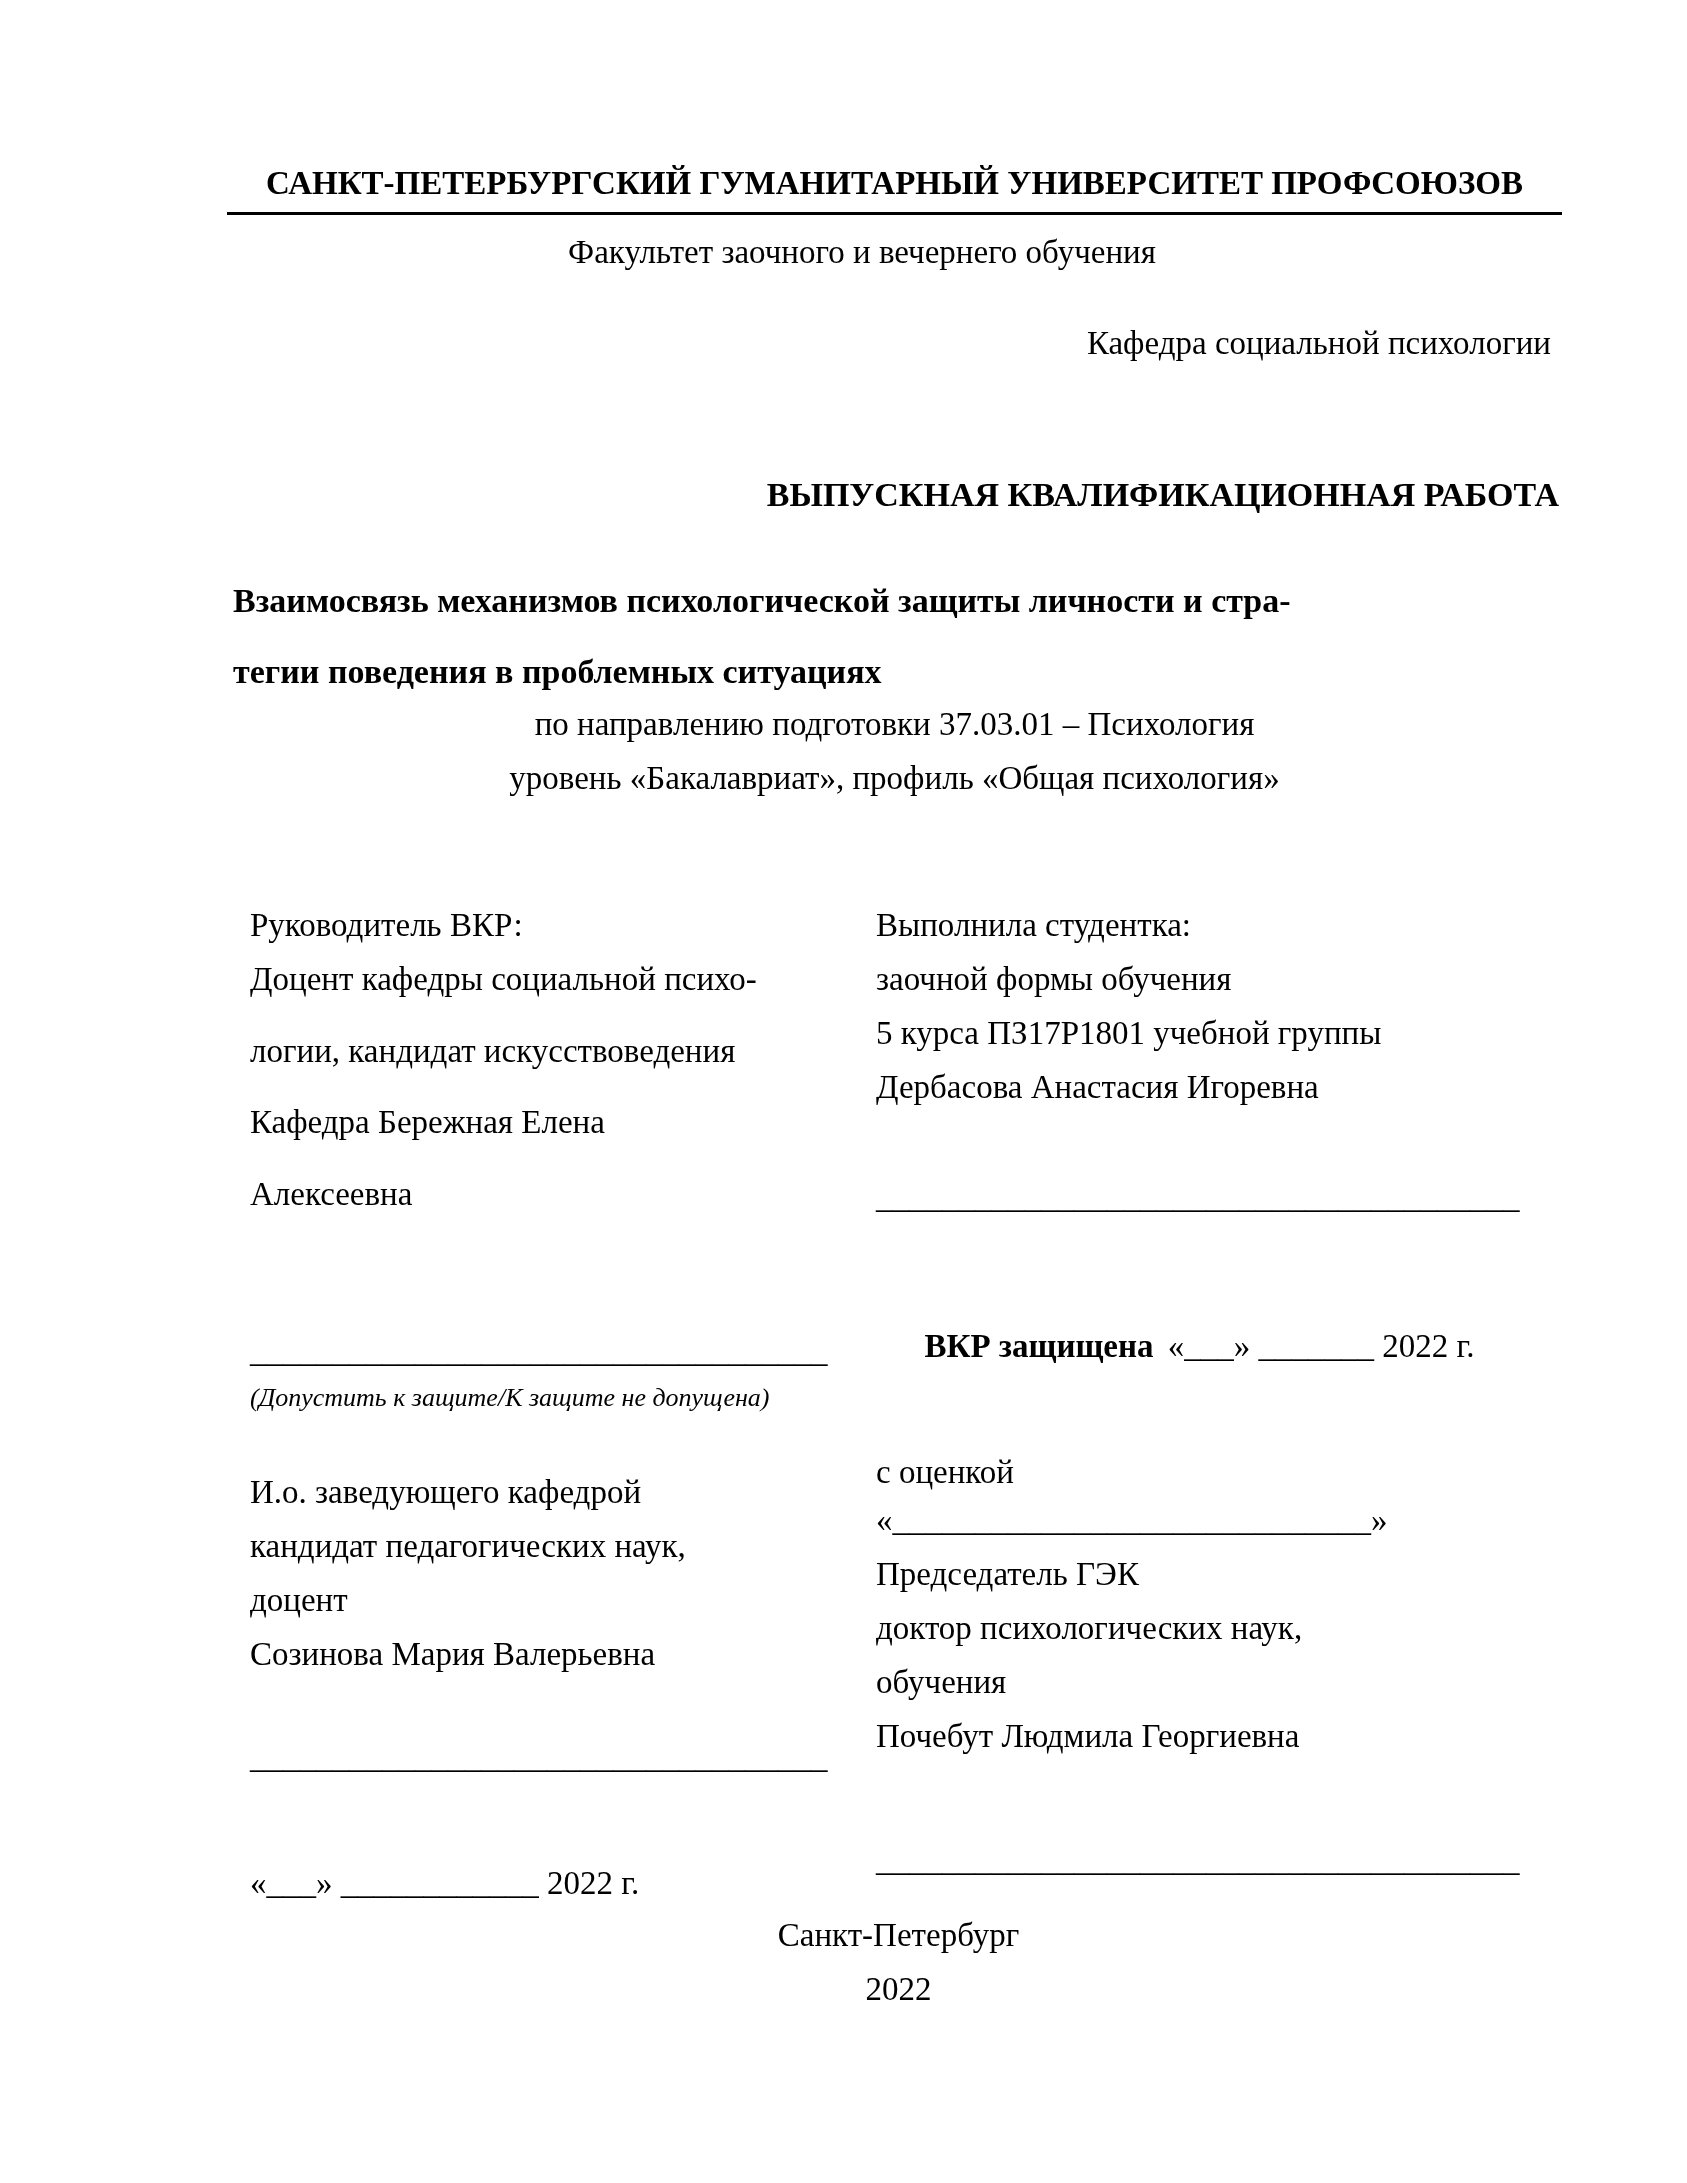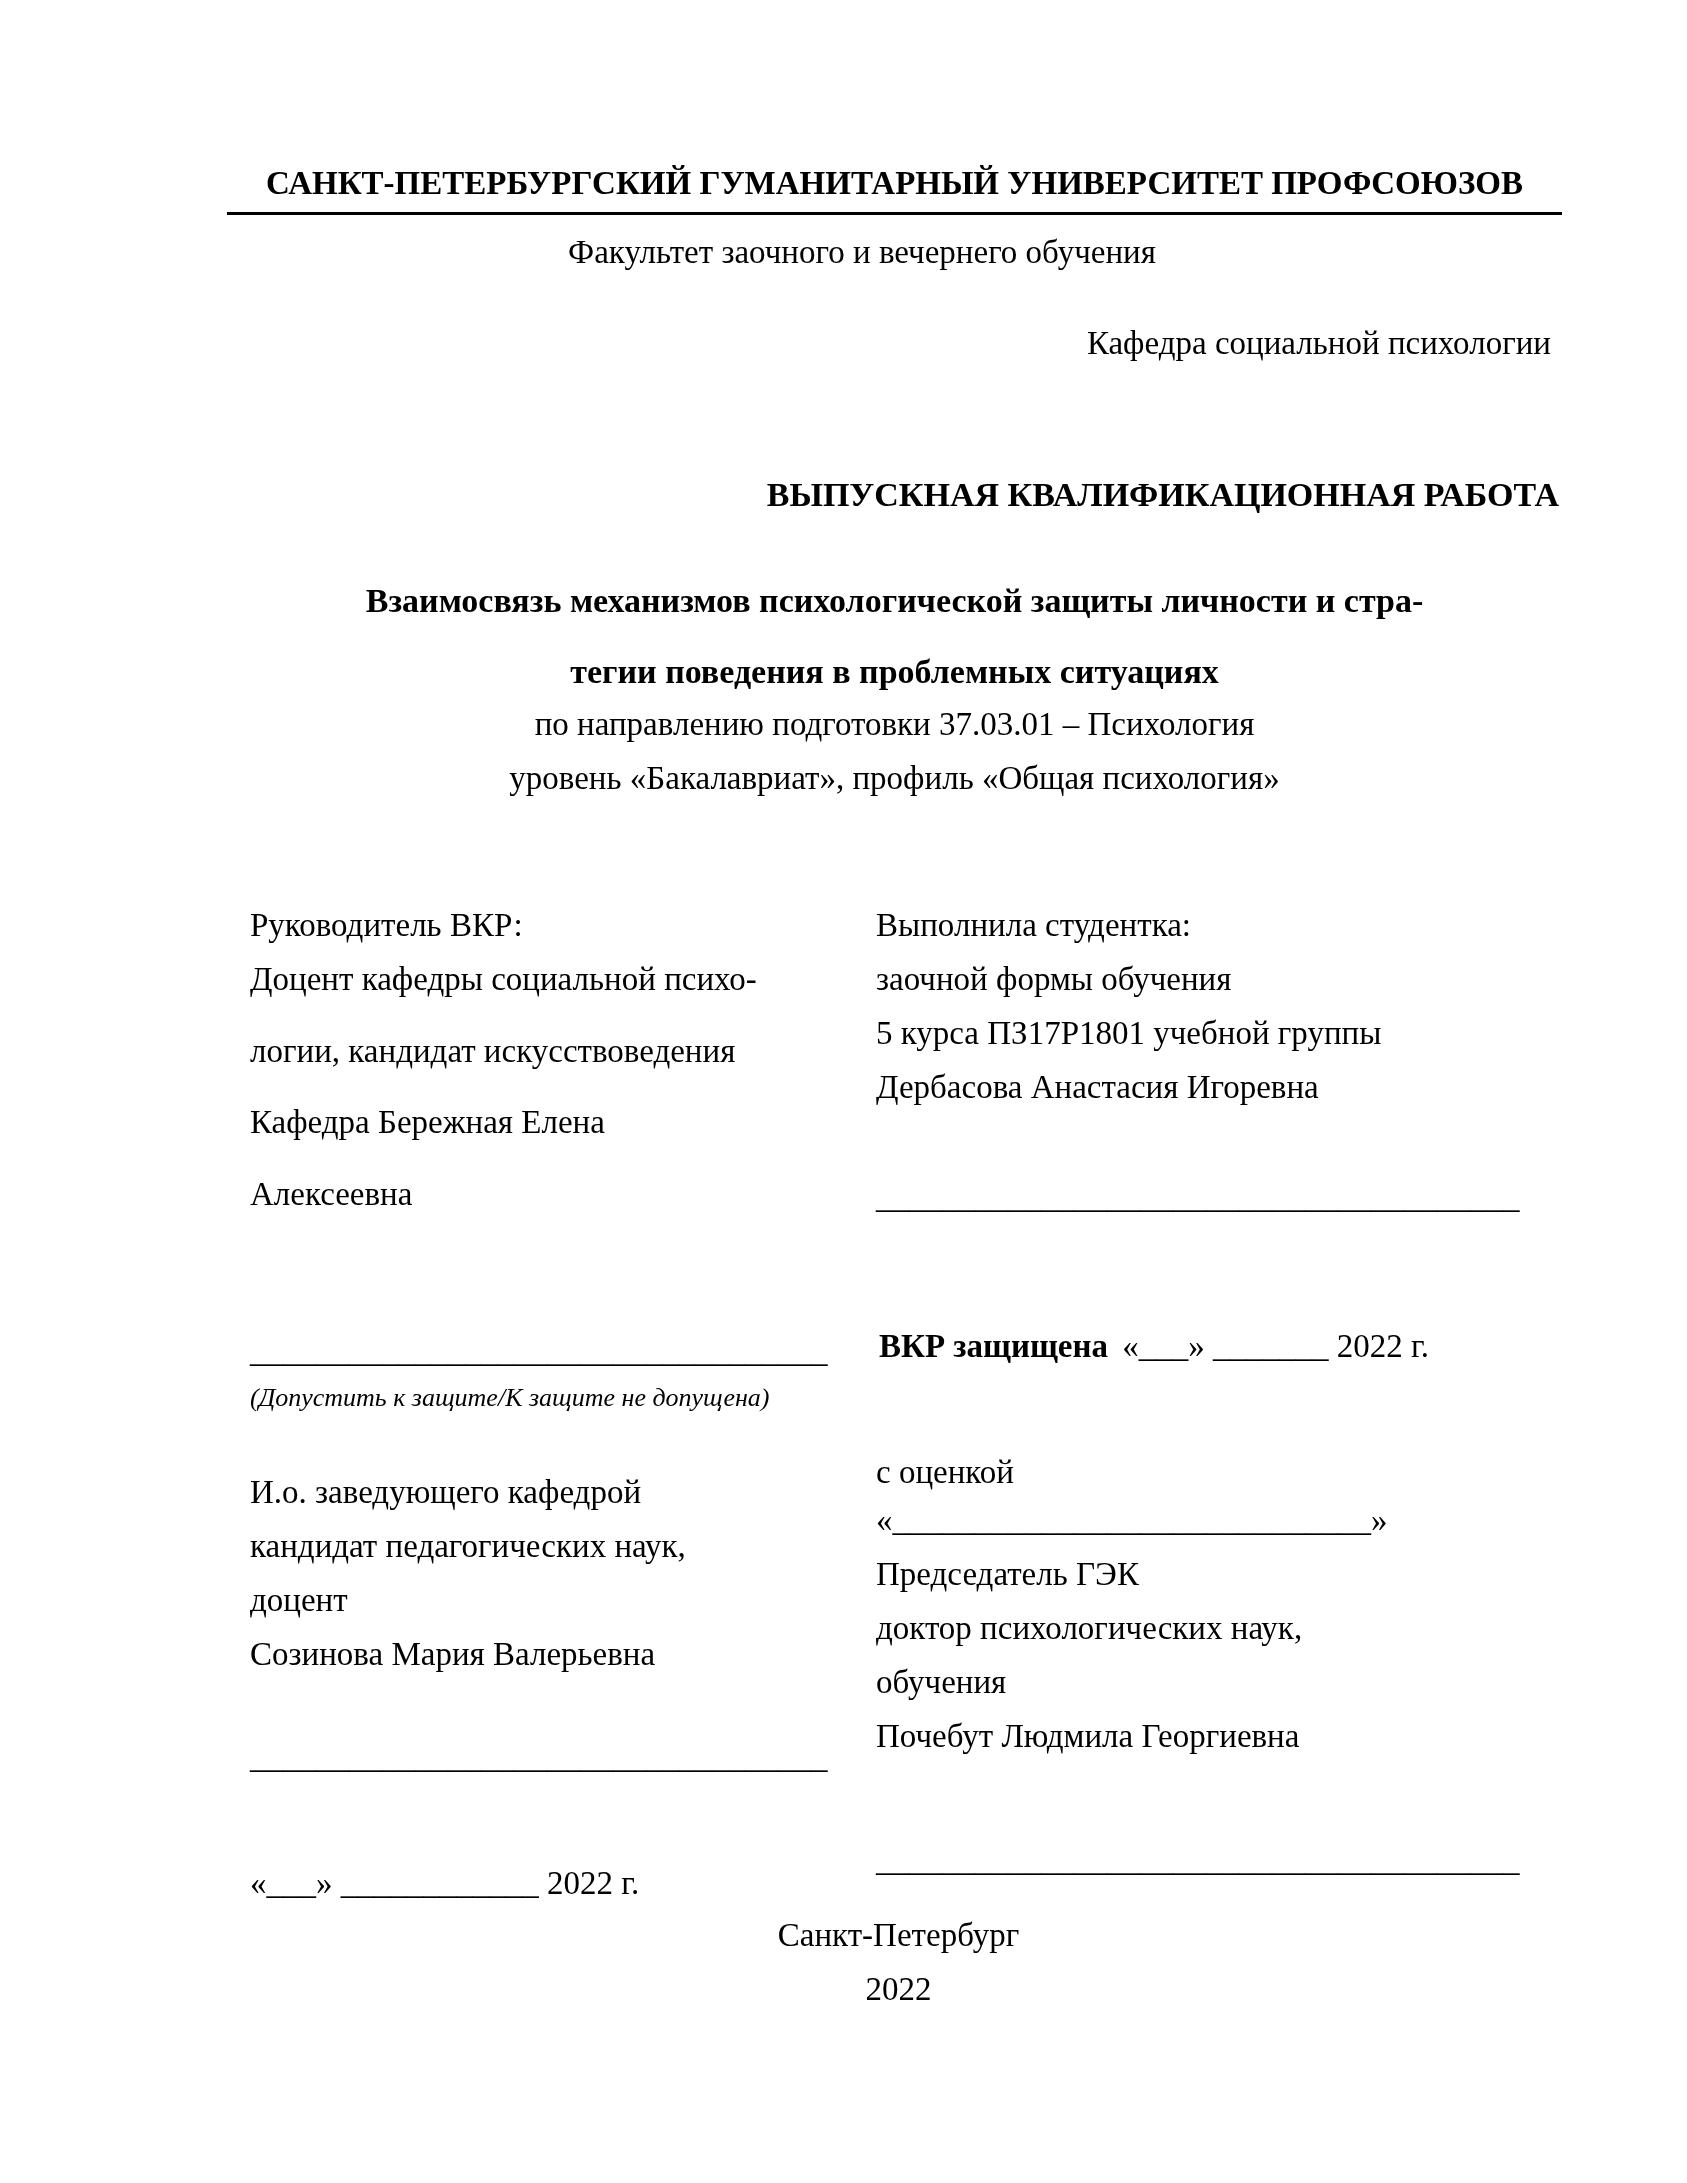--- a/index.html
+++ b/index.html
@@ -28,38 +28,38 @@
   }
   .faculty-line { left: 221px; top: 225px; width: 1270px; text-align: center; }
   .department-line { left: 221px; top: 316px; width: 1327px; text-align: right; }
 
   .work-type {
     left: 221px; top: 467px; width: 1335px;
     text-align: right; font-weight: bold; font-size: 34px;
   }
   .topic {
     left: 221px; top: 556px; width: 1335px;
-    text-align: center; font-weight: bold; font-size: 34px;
+    font-weight: bold; font-size: 34px;
     line-height: 65px;
   }
   .program-block {
     left: 221px; top: 688px; width: 1335px;
     text-align: center; line-height: 48px; font-size: 33px;
   }
 
   .left-col  { left: 238px;  top: 889px; width: 619px; }
   .right-col { left: 864px; top: 889px; width: 659px; }
 
   .mt22  { margin-top: 17.5px; }
   .mt58  { margin-top: 72px; }
   .mt60  { margin-top: 48px; }
   .mt62  { margin-top: 49px; }
   .mt70  { margin-top: 56px; }
   .mt88  { margin-top: 70px; }
-  .mt120 { margin-top: 95px; }
+  .mt120 { margin-top: 95px; text-align: center; }
   .mt130 { margin-top: 103px; }
 
   .note {
     font-style: italic;
     font-size: 26px;
     line-height: 32px;
     margin-top: 1.6px;
   }
 
   .footer-block {

